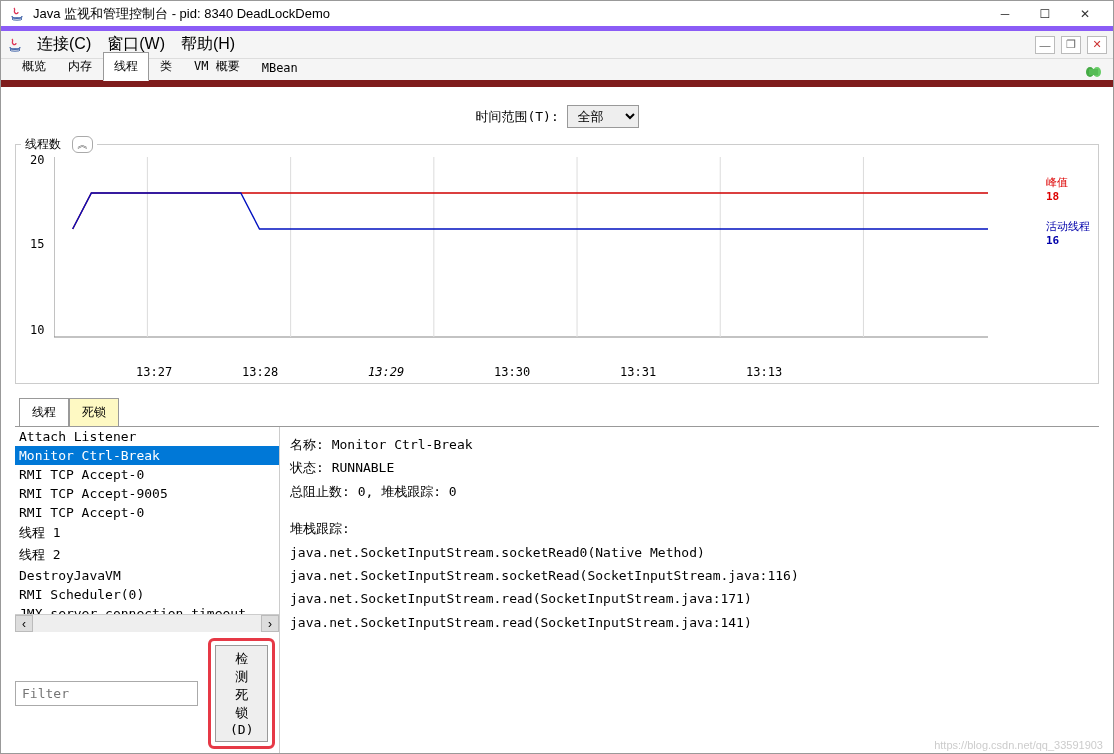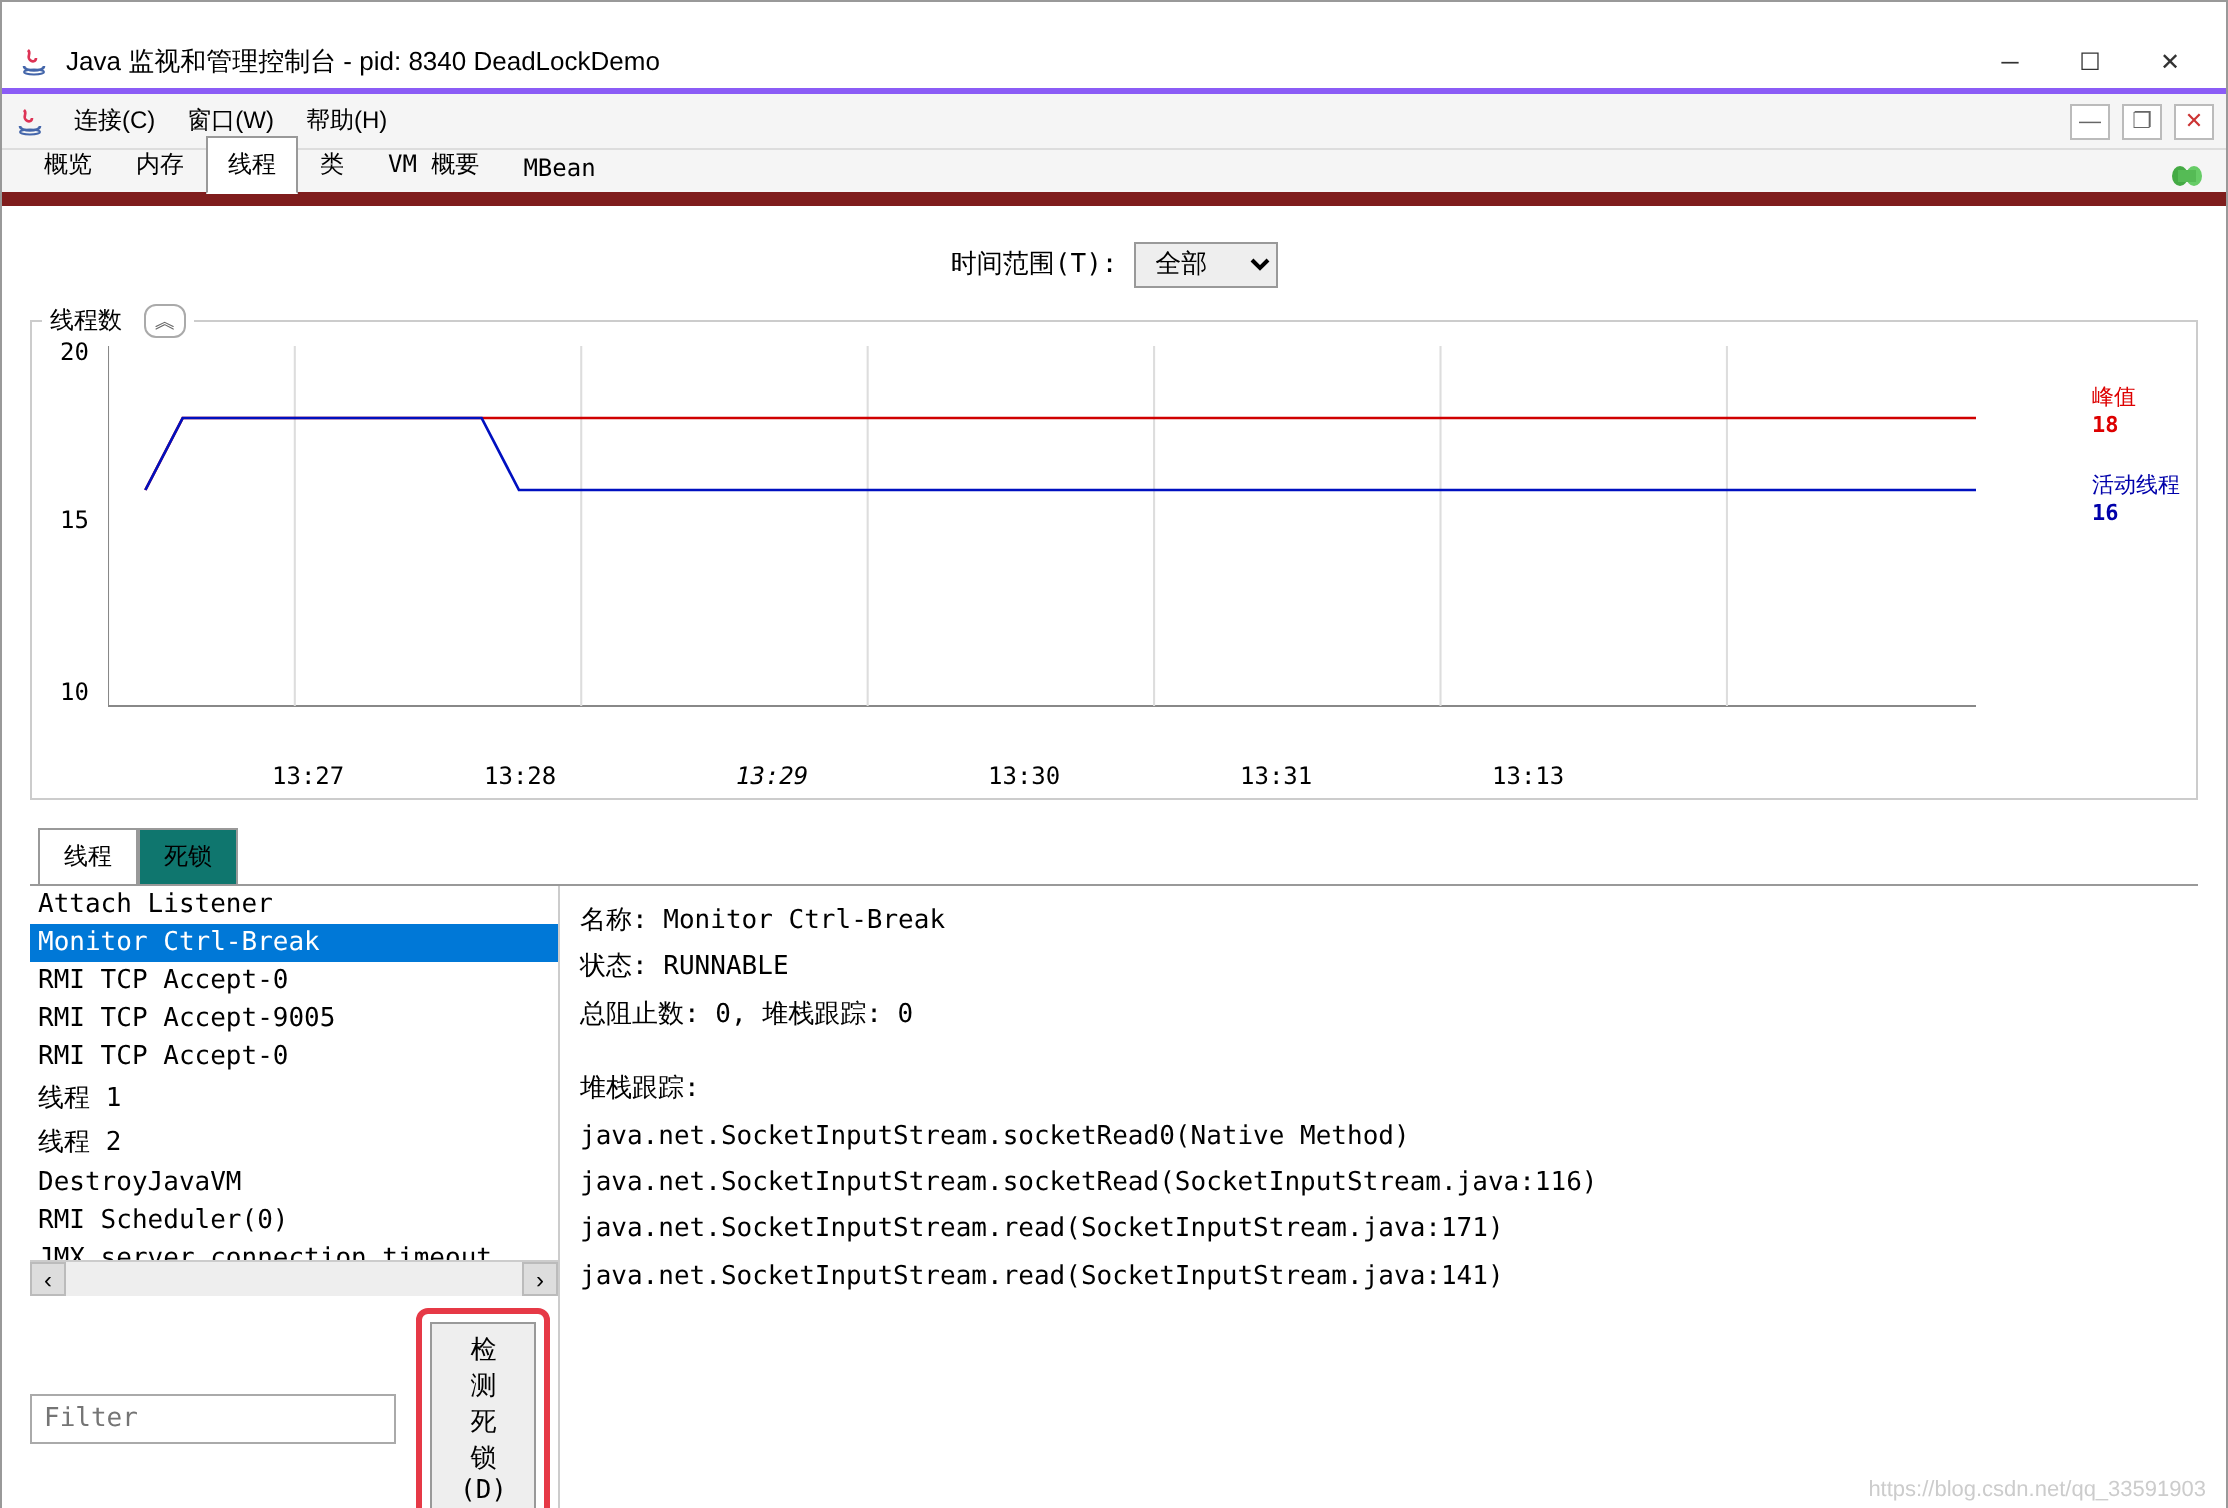--- a/index.html
+++ b/index.html
@@ -1,24 +1,24 @@
 <!DOCTYPE html>
 <html><head>
 <meta charset="utf-8">
 <style>
 * { box-sizing: border-box; margin: 0; padding: 0; }
 body { font-family: "Microsoft YaHei", Arial, sans-serif; font-size: 12px; background: #fff; overflow: hidden; }
 .window { width: 1114px; height: 754px; border: 1px solid #999; background: #fff; position: relative; }
-.titlebar { height: 30px; display: flex; align-items: center; padding: 0 8px; background: #fff; border-bottom: 3px solid #8b5cf6; margin-top: 16px; }
+.titlebar { height: 30px; display: flex; align-items: center; padding: 0 8px; background: #fff; border-bottom: 5px solid #8b5cf6; }
 .titlebar .java-icon { width: 16px; height: 16px; margin-right: 8px; }
 .titlebar .title { flex: 1; font-size: 13px; }
 .titlebar .win-btn { width: 40px; height: 28px; display: flex; align-items: center; justify-content: center; color: #333; }
 .menubar { height: 28px; display: flex; align-items: center; padding: 0 6px; background: #f5f5f5; border-bottom: 1px solid #ddd; position: relative; }
 .menubar .java-icon { width: 16px; height: 16px; margin-right: 6px; }
-.menubar .menu-item { padding: 4px 8px; font-size: 12px; }
+.menubar .menu-item { padding: 4px 8px; font-size: 16px; }
 .menubar .right-controls { position: absolute; right: 6px; display: flex; gap: 6px; }
 .menubar .win-btn-sm { width: 20px; height: 18px; border: 1px solid #bbb; background: #fff; display: flex; align-items: center; justify-content: center; font-size: 11px; color: #666; }
 .tabs-main { height: 28px; display: flex; align-items: flex-end; padding: 0 10px; border-bottom: 7px solid #7f1d1d; background: #f5f5f5; position: relative; }
 .tabs-main .tab { padding: 5px 10px; font-size: 12px; font-family: "SimSun", monospace; border: 1px solid transparent; position: relative; bottom: -1px; cursor: pointer; }
 .tabs-main .tab.active { border: 1px solid #999; border-bottom: 1px solid #fff; background: #fff; }
 .tabs-main .green-icon { position: absolute; right: 10px; top: 6px; }
 .main-content { padding: 10px 0 0 0; background: #fff; height: calc(100% - 86px); overflow: hidden; display: flex; flex-direction: column; }
 .time-range { text-align: center; padding: 8px 0 10px 0; font-family: "SimSun", monospace; font-size: 13px; }
 .time-range select { border: 1px solid #999; background: #eee; padding: 2px 18px 2px 6px; font-family: inherit; font-size: 13px; }
 .chart-panel { margin: 6px 14px 8px 14px; position: relative; }
@@ -26,21 +26,21 @@
 .chart-panel .collapse-btn { border: 1px solid #aaa; border-radius: 6px; padding: 0 4px; font-size: 11px; background: #fff; display: inline-block; margin-left: 4px; color: #666; }
 .chart-panel .border { border: 1px solid #ccc; padding: 12px 110px 26px 38px; position: relative; height: 240px; }
 .chart-svg { width: 100%; height: 100%; }
 .chart-legend { position: absolute; right: 8px; top: 30px; font-family: "SimSun", monospace; font-size: 11px; }
 .chart-legend .legend-item { margin-bottom: 16px; }
 .chart-legend .peak-lbl { color: #d00; }
 .chart-legend .peak-val { color: #d00; font-weight: bold; }
 .chart-legend .live-lbl { color: #00a; }
 .chart-legend .live-val { color: #00a; font-weight: bold; }
 .bottom-tabs { display: flex; padding-left: 18px; margin-top: 6px; }
-.bottom-tabs .tab { padding: 5px 12px; font-family: "SimSun", monospace; font-size: 12px; border: 1px solid #999; border-bottom: none; background: #0f766e; cursor: pointer; }
+.bottom-tabs .tab { padding: 5px 12px; font-family: "SimSun", monospace; font-size: 12px; border: 1px solid #999; border-bottom: none; background: #fef9c3; cursor: pointer; }
 .bottom-tabs .tab.active { background: #fff; }
 .bottom-pane { display: flex; border-top: 1px solid #999; margin: 0 14px; flex: 1; min-height: 0; }
 .thread-list-wrap { width: 265px; display: flex; flex-direction: column; border-right: 1px solid #ccc; position: relative; }
 .thread-list { flex: 1; overflow-y: scroll; font-family: "SimSun", monospace; font-size: 13px; }
 .thread-list .item { padding: 2px 4px; white-space: nowrap; cursor: default; }
 .thread-list .item.selected { background: #0078d7; color: #fff; }
 .thread-list-scroll-h { height: 18px; background: #eee; border-top: 1px solid #ccc; display: flex; }
 .thread-list-scroll-h .arrow { width: 18px; height: 100%; background: #ddd; border: 1px solid #bbb; display: flex; align-items: center; justify-content: center; }
 .filter-row { display: flex; align-items: center; padding: 6px 4px 4px 0; gap: 10px; }
 .filter-input { flex: 0 0 162px; border: 1px solid #aaa; padding: 4px 6px; font-family: "SimSun", monospace; font-size: 13px; color: #7f1d1d; }

